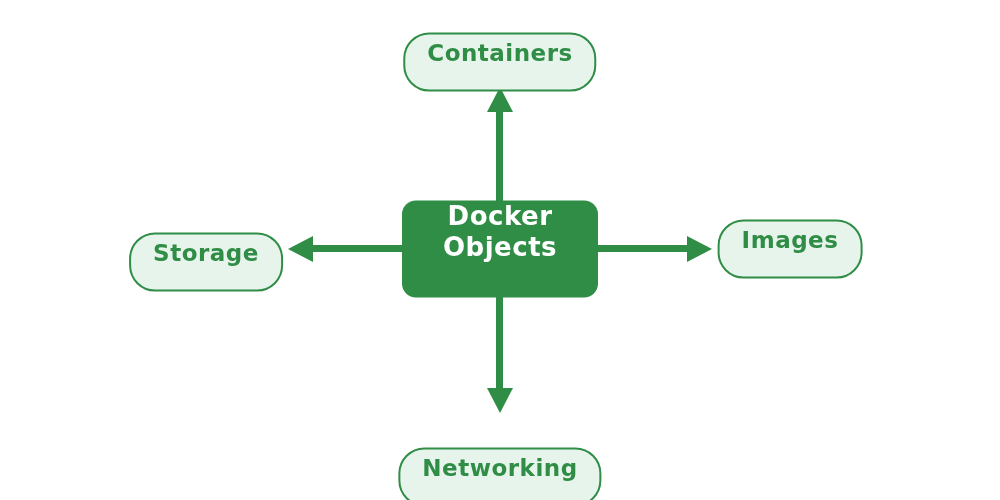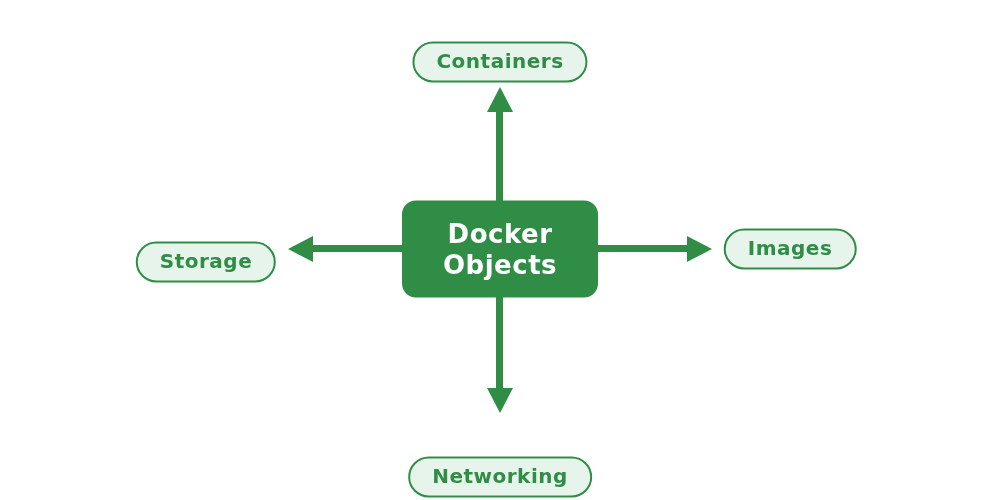--- a/index.html
+++ b/index.html
@@ -27,42 +27,41 @@
     left: 500px;
     top: 249px;
     transform: translate(-50%, -50%);
     width: 196px;
     height: 97px;
     background: var(--green);
     border-radius: 14px;
     display: flex;
     flex-direction: column;
     align-items: center;
-    justify-content: center;
     z-index: 2;
   }
   .center-box .line {
     color: var(--center-text);
     font-weight: bold;
     font-size: 26px;
     line-height: 31px;
     letter-spacing: 0.5px;
   }
   
   .pill {
     position: absolute;
     transform: translate(-50%, -50%);
     background: var(--pill-fill);
     border: 2.5px solid var(--green);
     border-radius: 26px;
     color: var(--green);
     font-weight: bold;
-    font-size: 20px;
+    font-size: 23px;
     letter-spacing: 0.5px;
-    padding: 5px 22px 8px 22px;
+    padding: 5px 22px 24px 22px;
     white-space: nowrap;
     z-index: 2;
   }
   .pill-top    { left: 500px; top: 62px;  }
   .pill-right  { left: 790px; top: 249px; }
   .pill-bottom { left: 500px; top: 437px; margin-top: 40px; }
   .pill-left   { left: 206px; top: 262px; }
   
   .arrow-line {
     position: absolute;

